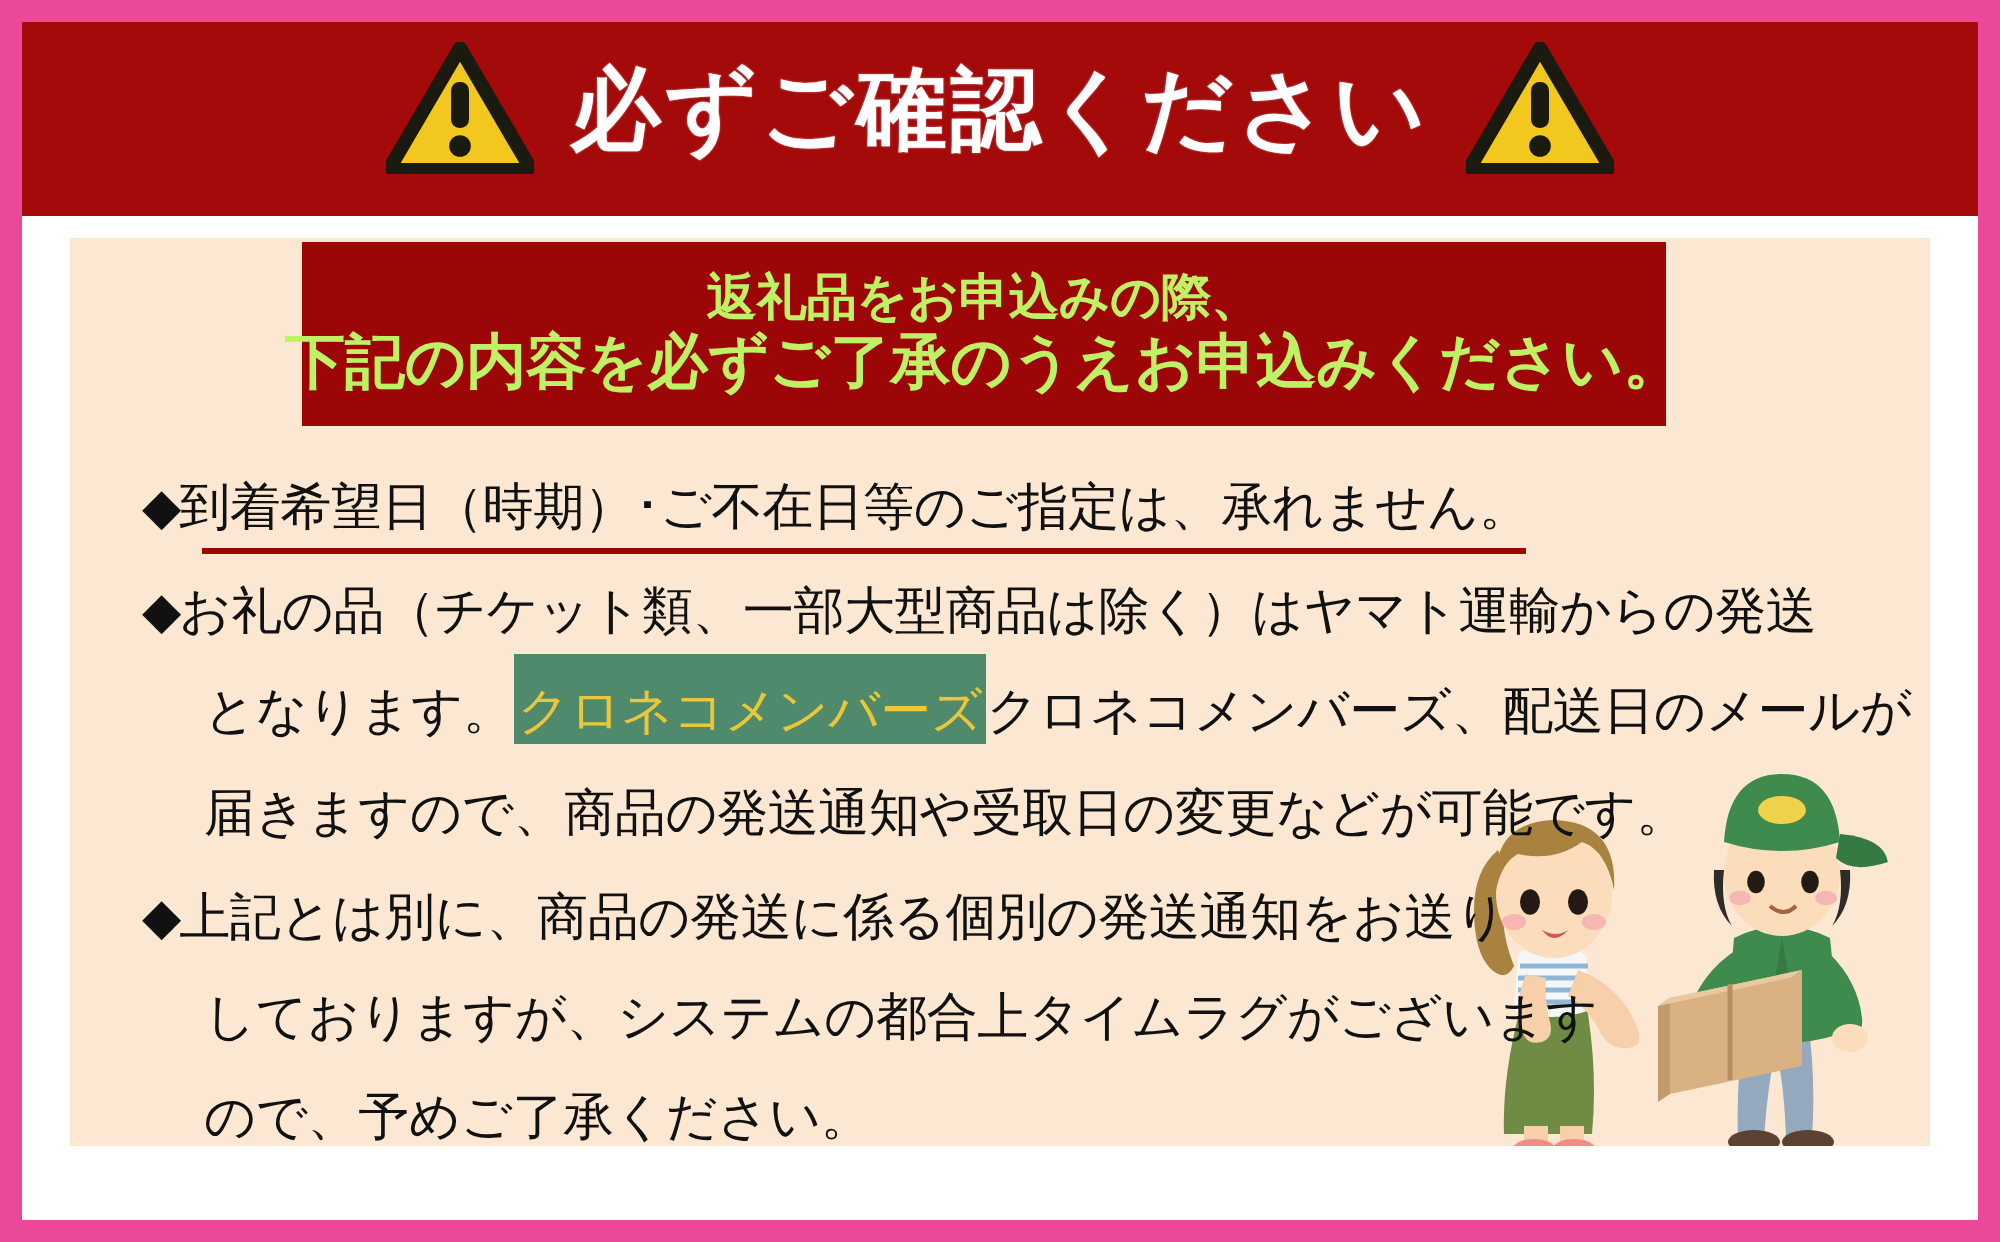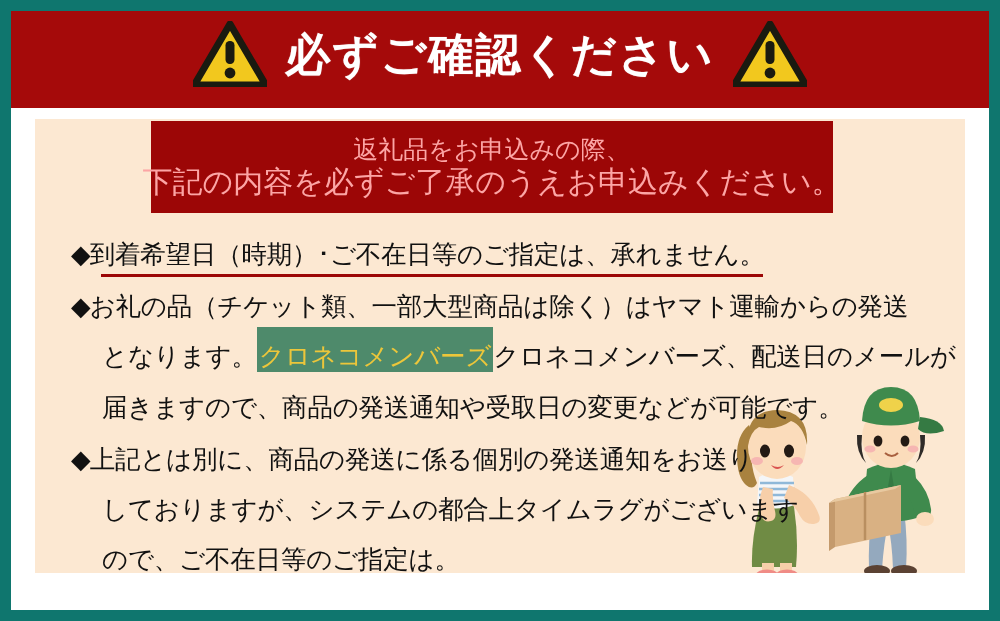--- a/index.html
+++ b/index.html
@@ -10,21 +10,21 @@
   body {
     font-family: "Liberation Sans", "DejaVu Sans", sans-serif;
   }
 
   .banner {
     position: relative;
     width: 1000px;
     height: 621px;
     box-sizing: border-box;
     background: #ffffff;
-    border: 11px solid #0f766e;
+    border: 11px solid #ec4899;
     overflow: hidden;
   }
 
   
   .header-band {
     position: absolute;
     left: -11px;
     top: -11px;
     width: 1000px;
     height: 108px;
@@ -71,22 +71,22 @@
     width: 682px;
     height: 92px;
     background: #9c0606;
     display: flex;
     flex-direction: column;
     align-items: center;
     justify-content: center;
     z-index: 3;
   }
   .subheader-line {
-    color: #fca5a5;
-    font-weight: normal;
+    color: #bef264;
+    font-weight: bold;
     white-space: nowrap;
     line-height: 1.18;
   }
   .subheader-line.l1 { font-size: 25px; }
   .subheader-line.l2 { font-size: 30px; }
 
   
   .body-text {
     position: absolute;
     left: 60px;
@@ -279,18 +279,18 @@
 
     <div class="para">
       <div class="line"><span class="diamond">◆</span><span>お礼の品（チケット類、一部大型商品は除く）はヤマト運輸からの発送</span></div>
       <div class="line indent"><span>となります。</span><span class="hl">クロネコメンバーズ</span><span>クロネコメンバーズ、配送日のメールが</span></div>
       <div class="line indent"><span>届きますので、商品の発送通知や受取日の変更などが可能です。</span></div>
     </div>
 
     <div class="para">
       <div class="line"><span class="diamond">◆</span><span>上記とは別に、商品の発送に係る個別の発送通知をお送り</span></div>
       <div class="line indent"><span>しておりますが、システムの都合上タイムラグがございます</span></div>
-      <div class="line indent"><span>ので、ご不在日等のご指定は。</span></div>
+      <div class="line indent"><span>ので、予めご了承ください。</span></div>
     </div>
 
   </div>
 
 </div>
 
 </body></html>

